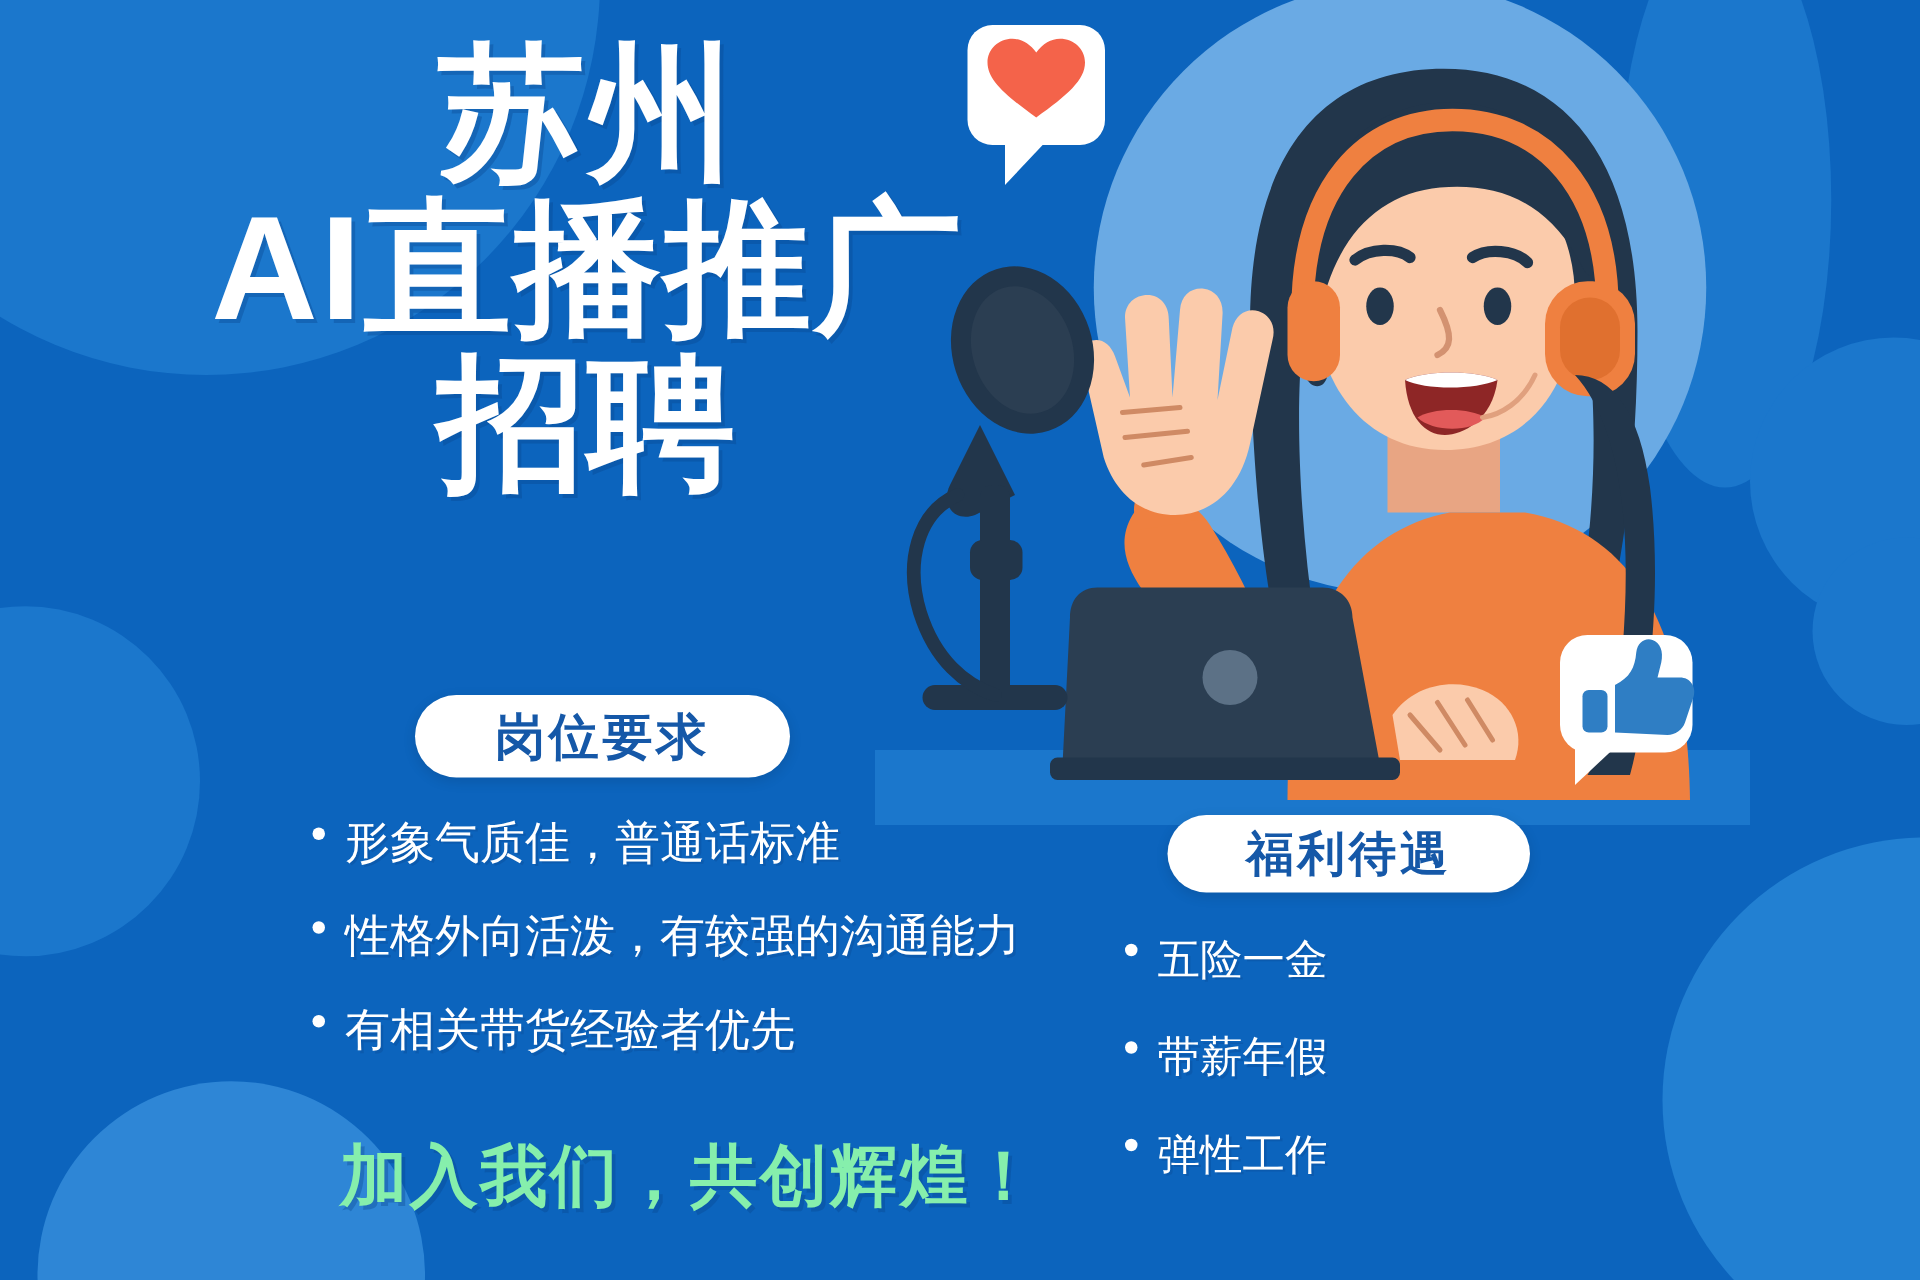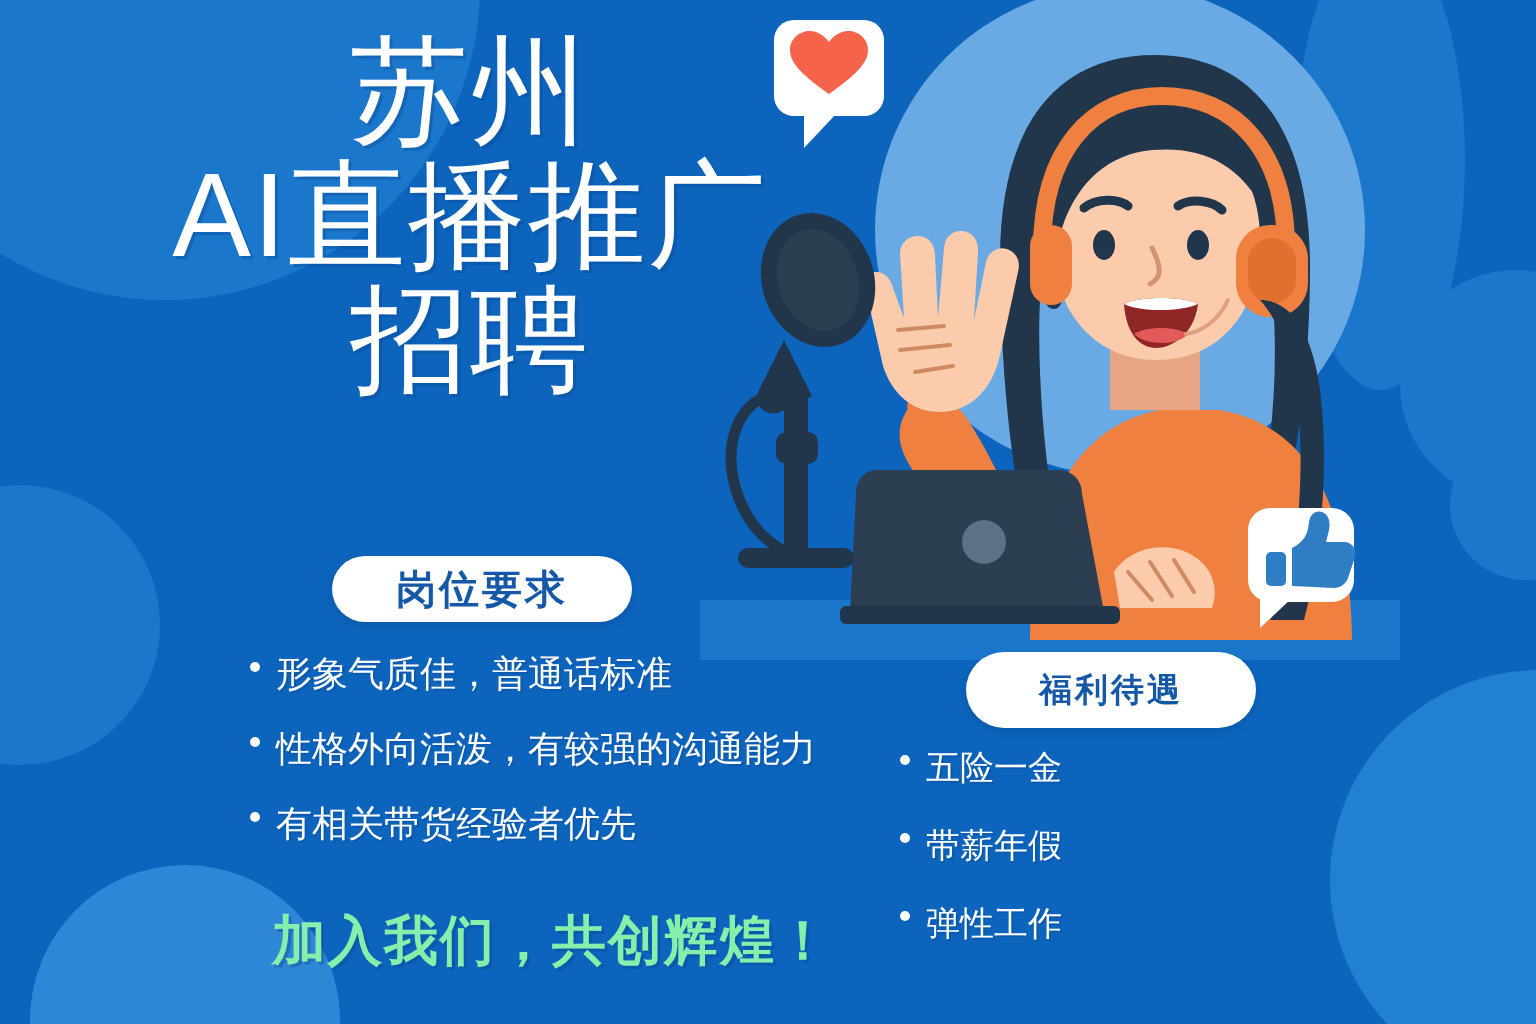--- a/index.html
+++ b/index.html
@@ -21,40 +21,40 @@
   .blob-ml   { left:-120px; top:485px;   width:280px;  height:280px;  background:#1b77cc; }
   .blob-bl   { left:30px;   top:865px;   width:310px;  height:310px;  background:#2e86d6; }
   .blob-tr   { left:1295px; top:-70px;   width:170px;  height:460px;  background:#1b77cc; border-radius:50%; }
   .blob-tr2  { left:1400px; top:270px;   width:230px;  height:230px;  background:#1b77cc; }
   .blob-br   { left:1330px; top:670px;   width:420px;  height:420px;  background:#2280d2; }
   .blob-mr   { left:1450px; top:430px;   width:150px;  height:150px;  background:#1b77cc; }
 
   
   .headline {
     position:absolute; left:120px; top:30px; width:700px;
-    text-align:center; color:#ffffff; font-weight:normal;
+    text-align:center; color:#ffffff; font-weight:bold;
     letter-spacing:2px;
     text-shadow:3px 3px 0 rgba(10,70,140,.35);
   }
   .h-line1 { font-size:118px; line-height:1.05; }
   .h-line2 { font-size:118px; line-height:1.05; white-space:nowrap; }
   .h-line3 { font-size:118px; line-height:1.05; }
 
   
   .pill {
     position:absolute;
     background:#ffffff;
     border-radius:999px;
     color:#1558a8;
     font-weight:bold;
     display:flex; align-items:center; justify-content:center;
     box-shadow:0 3px 10px rgba(0,0,0,.12);
   }
   #pill-req  { left:332px; top:556px; width:300px; height:66px; font-size:40px; letter-spacing:3px; }
-  #pill-ben  { left:966px; top:652px; width:290px; height:76px; font-size:33px; letter-spacing:3px; }
+  #pill-ben  { left:934px; top:652px; width:290px; height:62px; font-size:38px; letter-spacing:3px; }
 
   
   .blist { position:absolute; list-style:none; }
   .blist li {
     display:flex; align-items:center;
     color:#ffffff;
     text-shadow:2px 2px 0 rgba(10,70,140,.30);
   }
   .blist .dot {
     width:10px; height:10px; border-radius:50%;

